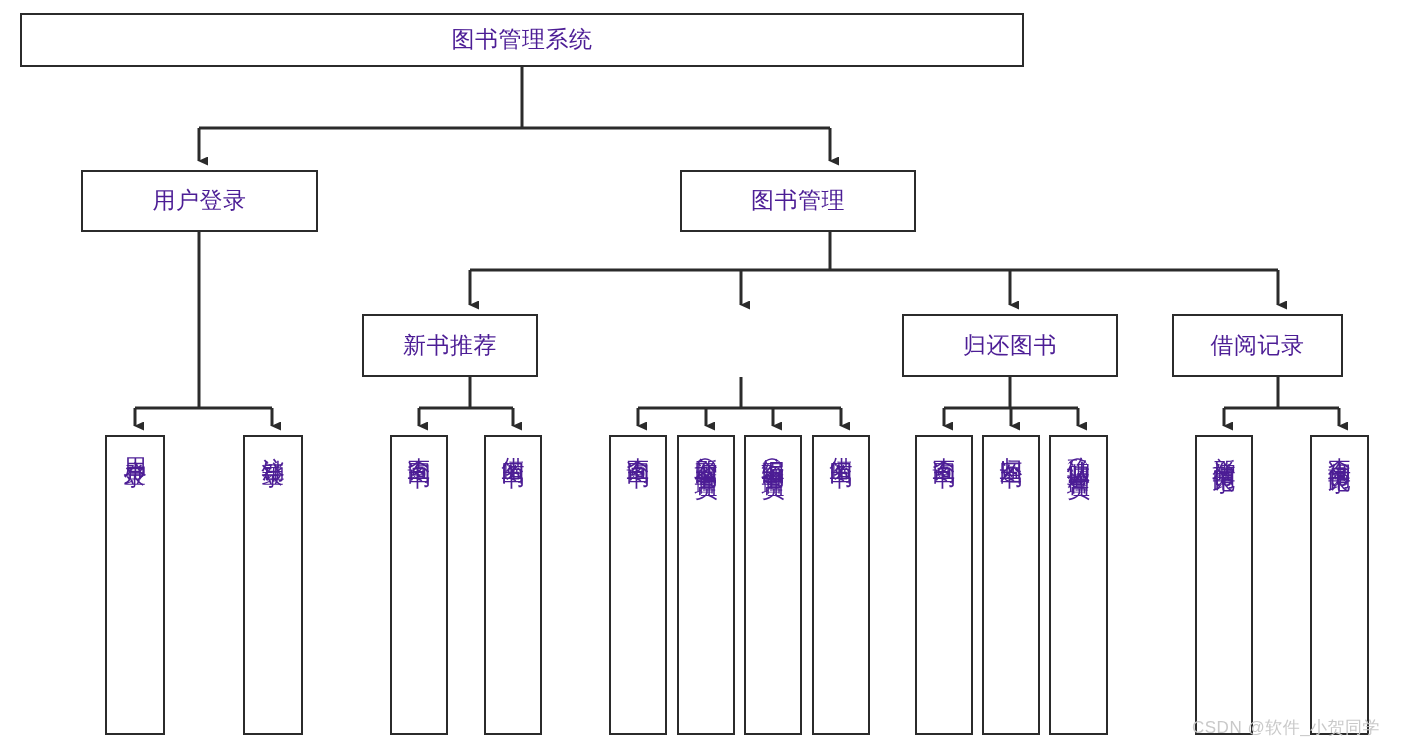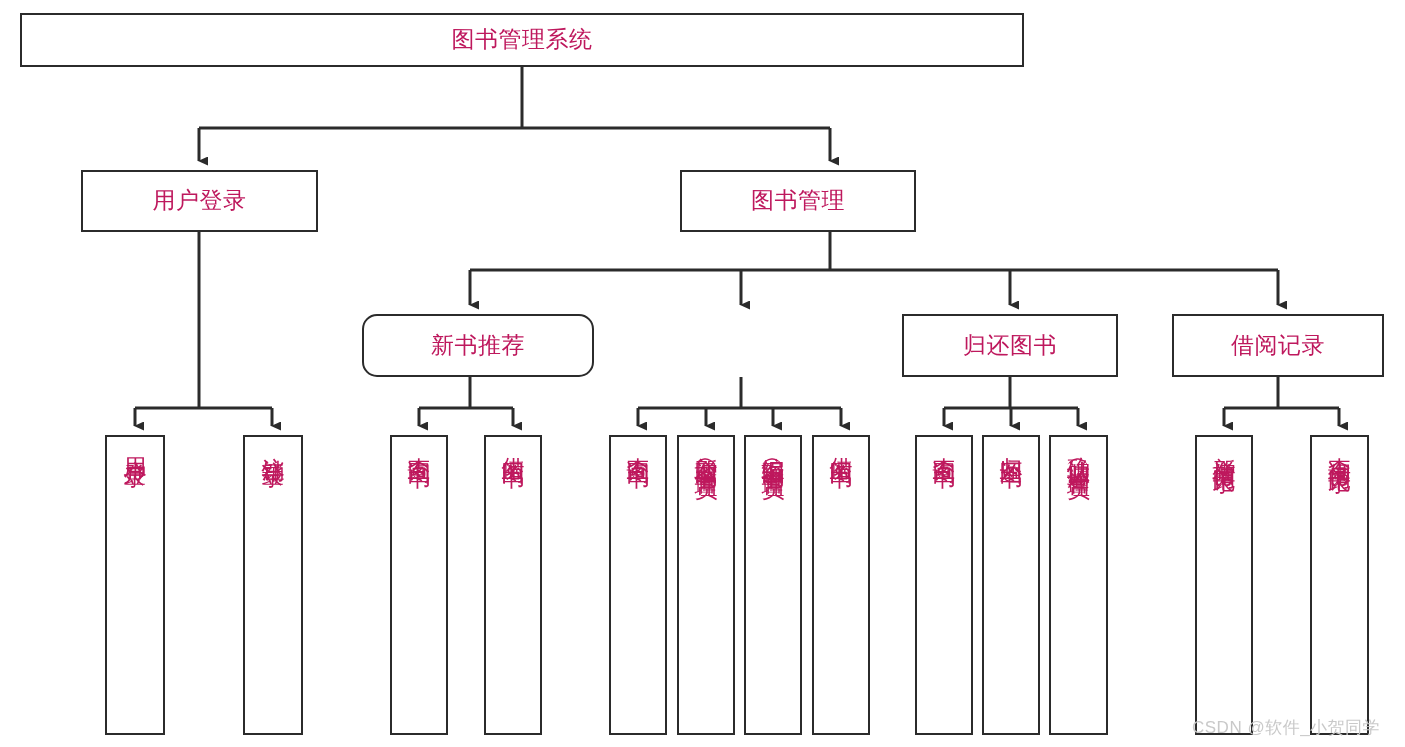--- a/index.html
+++ b/index.html
@@ -26,21 +26,21 @@
     pointer-events: none;
   }
   .node {
     position: absolute;
     box-sizing: border-box;
     background: #ffffff;
     border: 2px solid #2b2b2b;
     display: flex;
     align-items: center;
     justify-content: center;
-    color: #be185d;
+    color: #4c1d95;
   }
   .node-label {
     display: block;
     text-align: center;
     line-height: 1.12;
     letter-spacing: 0.5px;
   }
   .node.horizontal .node-label {
     writing-mode: horizontal-tb;
     font-size: 23px;
@@ -128,27 +128,27 @@
     <span class="node-label">图书管理系统</span>
   </div>
 
   <div class="node horizontal" style="left:81px; top:170px; width:237px; height:62px;">
     <span class="node-label">用户登录</span>
   </div>
   <div class="node horizontal" style="left:680px; top:170px; width:236px; height:62px;">
     <span class="node-label">图书管理</span>
   </div>
 
-  <div class="node horizontal" style="left:362px; top:314px; width:232px; height:63px;border-radius:15px;">
+  <div class="node horizontal" style="left:362px; top:314px; width:176px; height:63px;">
     <span class="node-label">新书推荐</span>
   </div>
   <div class="node horizontal" style="left:902px; top:314px; width:216px; height:63px;">
     <span class="node-label">归还图书</span>
   </div>
-  <div class="node horizontal" style="left:1172px; top:314px; width:212px; height:63px;">
+  <div class="node horizontal" style="left:1172px; top:314px; width:171px; height:63px;">
     <span class="node-label">借阅记录</span>
   </div>
 
   <div class="node vertical" style="left:105px; top:435px; width:60px; height:300px;">
     <span class="node-label">用户登录</span>
   </div>
   <div class="node vertical" style="left:243px; top:435px; width:60px; height:300px;">
     <span class="node-label">注销登录</span>
   </div>
 

